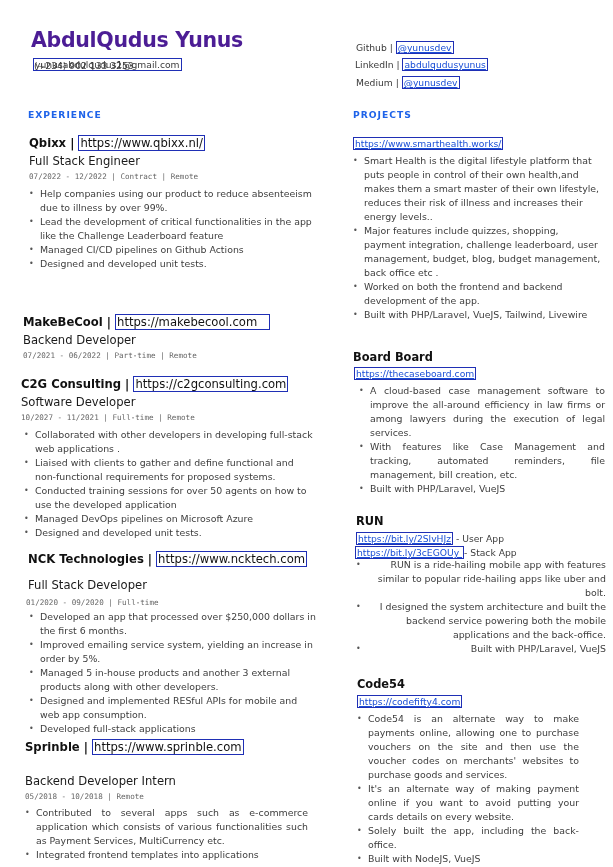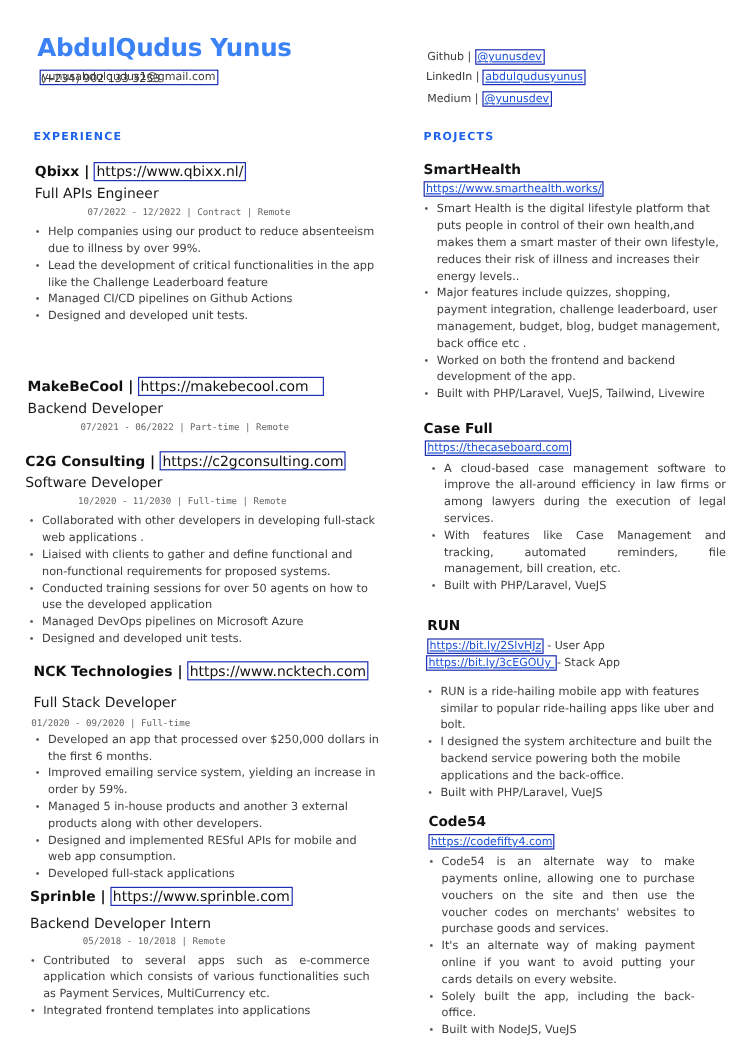--- a/index.html
+++ b/index.html
@@ -1,27 +1,27 @@
 <!DOCTYPE html>
 <html><head>
 <meta charset="utf-8">
 <style>
   * { box-sizing: border-box; margin: 0; padding: 0; }
   html, body { width: 613px; height: 867px; background: #ffffff; overflow: hidden; }
   body { position: relative; font-family: "DejaVu Sans", sans-serif; color: #3d3d3d; }
   .abs { position: absolute; }
-  .name { left: 31px; top: 28px; font-size: 20.5px; font-weight: bold; color: #3b82f6; letter-spacing: -0.3px; white-space: nowrap; }
+  .name { left: 31px; top: 28px; font-size: 20.5px; font-weight: bold; color: #4c1d95; letter-spacing: -0.3px; white-space: nowrap; }
   .contact { font-size: 9.2px; color: #3a3a3a; white-space: nowrap; }
   .box { border: 1px solid #1f2fb5; padding: 0 1px; text-align: right; }
   .link { color: #1a4fd6; text-decoration: underline; }
   .section { font-size: 9.2px; font-weight: bold; color: #1e63e9; letter-spacing: 1px; white-space: nowrap; }
   .company { font-size: 11.6px; font-weight: bold; color: #111; white-space: nowrap; }
   .company .url { font-weight: normal; color: #111; }
   .role { font-size: 11.6px; color: #1a1a1a; white-space: nowrap; }
-  .meta { font-family: "DejaVu Sans Mono", monospace; font-size: 7.6px; color: #666; white-space: nowrap; margin-left: 44px; }
+  .meta { font-family: "DejaVu Sans Mono", monospace; font-size: 7.6px; color: #666; white-space: nowrap; }
   ul.bullets { list-style: none; }
   ul.bullets li { position: relative; padding-left: 11px; font-size: 9.4px; line-height: 14px; color: #3d3d3d; }
   ul.bullets li::before { content: "•"; position: absolute; left: 0; top: 0; color: #555; font-size: 8px; }
   ul.justify li { text-align: justify; }
   .proj-title { font-size: 11.4px; font-weight: bold; color: #111; white-space: nowrap; }
   .proj-link { font-size: 9.2px; white-space: nowrap; }
   .proj-link .plain { color: #3d3d3d; text-decoration: none; }
 </style>
 </head>
 <body>
@@ -40,98 +40,97 @@
 </div>
 <div class="abs contact" style="left:356px; top:77px;">
   <span>Medium | </span><span class="box link">@yunusdev</span>
 </div>
 
 <div class="abs section" style="left:28px; top:109px;">EXPERIENCE</div>
 <div class="abs section" style="left:353px; top:109px;">PROJECTS</div>
 
 <div class="abs" style="left:29px; top:136px; width:290px;">
   <div class="company"><span>Qbixx</span><span> | </span><span class="box url">https://www.qbixx.nl/</span></div>
-  <div class="role" style="margin-top:4px;">Full APIs Engineer</div>
+  <div class="role" style="margin-top:4px;">Full Stack Engineer</div>
   <div class="meta" style="margin-top:4px;">07/2022 - 12/2022  | Contract | Remote</div>
   <ul class="bullets" style="margin-top:6px; width:285px;">
     <li>Help companies using our product to reduce absenteeism due to illness by over 99%.</li>
     <li>Lead the development of critical functionalities in the app like the Challenge Leaderboard feature</li>
     <li>Managed CI/CD pipelines on Github Actions</li>
     <li>Designed and developed unit tests.</li>
   </ul>
 </div>
 
 <div class="abs" style="left:23px; top:315px; width:295px;">
   <div class="company"><span>MakeBeCool</span><span> | </span><span class="box url" style="padding-right:12px;">https://makebecool.com</span></div>
   <div class="role" style="margin-top:4px;">Backend Developer</div>
   <div class="meta" style="margin-top:4px;">07/2021 - 06/2022  | Part-time | Remote</div>
 </div>
 
 <div class="abs" style="left:21px; top:377px; width:300px;">
   <div class="company"><span>C2G Consulting</span><span> | </span><span class="box url">https://c2gconsulting.com</span></div>
   <div class="role" style="margin-top:4px;">Software Developer</div>
-  <div class="meta" style="margin-top:4px;">10/2020 - 11/2030  | Full-time | Remote</div>
+  <div class="meta" style="margin-top:4px;">10/2027 - 11/2021  | Full-time | Remote</div>
   <ul class="bullets" style="margin-top:6px; margin-left:3px; width:290px;">
     <li>Collaborated with other developers in developing full-stack web applications .</li>
     <li>Liaised with clients to gather and define functional and non-functional requirements for proposed systems.</li>
     <li>Conducted training sessions for over 50 agents on how to use the developed application</li>
     <li>Managed DevOps pipelines on Microsoft Azure</li>
     <li>Designed and developed unit tests.</li>
   </ul>
 </div>
 
 <div class="abs" style="left:28px; top:552px; width:295px;">
   <div class="company"><span>NCK Technologies</span><span> | </span><span class="box url">https://www.ncktech.com</span></div>
   <div class="role" style="margin-top:12px;">Full Stack Developer</div>
   <div class="meta" style="margin-top:6px; margin-left:-2px;">01/2020 - 09/2020  | Full-time</div>
   <ul class="bullets" style="margin-top:3px; margin-left:1px; width:290px;">
     <li>Developed an app that processed over $250,000 dollars in the first 6 months.</li>
-    <li>Improved emailing service system, yielding an increase in order by 59%.</li>
+    <li>Improved emailing service system, yielding an increase in order by 5%.</li>
     <li>Managed  5 in-house products and another 3 external products along with other developers.</li>
     <li>Designed and implemented  RESful APIs for mobile and web app consumption.</li>
     <li>Developed full-stack applications</li>
   </ul>
 </div>
 
 <div class="abs" style="left:25px; top:740px; width:295px;">
   <div class="company"><span>Sprinble</span><span> | </span><span class="box url">https://www.sprinble.com</span></div>
-  <div class="role" style="margin-top:8px;">Backend Developer Intern</div>
+  <div class="role" style="margin-top:20px;">Backend Developer Intern</div>
   <div class="meta" style="margin-top:4px;">05/2018 - 10/2018  |  Remote</div>
   <ul class="bullets justify" style="margin-top:5px; width:283px;">
     <li>Contributed to several apps such as e-commerce application which consists of various functionalities such as Payment Services, MultiCurrency etc.</li>
     <li> Integrated frontend templates into applications</li>
   </ul>
 </div>
 
 <div class="abs" style="left:353px; top:134px; width:255px;">
-  <div class="proj-title">SmartHealth</div>
   <div class="proj-link" style="margin-top:4px;"><span class="box link">https://www.smarthealth.works/</span></div>
   <ul class="bullets" style="margin-top:5px; width:248px;">
     <li>Smart Health is the digital lifestyle platform that puts people in control of their own health,and makes them a smart master of their own lifestyle, reduces their risk of illness and increases their energy levels..</li>
     <li>Major features include quizzes, shopping, payment integration, challenge leaderboard, user management, budget, blog, budget management, back office etc .</li>
     <li>Worked on both the frontend and backend development of the app.</li>
     <li>Built with PHP/Laravel, VueJS, Tailwind, Livewire</li>
   </ul>
 </div>
 
 <div class="abs" style="left:353px; top:350px; width:260px;">
-  <div class="proj-title">Case Full</div>
+  <div class="proj-title">Board Board</div>
   <div class="proj-link" style="margin-top:4px; margin-left:1px;"><span class="box link">https://thecaseboard.com</span></div>
   <ul class="bullets justify" style="margin-top:5px; margin-left:6px; width:246px;">
     <li>A cloud-based case management software to improve the all-around efficiency in law firms or among lawyers during the execution of legal services.</li>
     <li>With features like Case Management and tracking, automated reminders, file management, bill creation, etc.</li>
     <li>Built with PHP/Laravel, VueJS</li>
   </ul>
 </div>
 
 <div class="abs" style="left:356px; top:514px; width:255px;">
   <div class="proj-title">RUN</div>
   <div class="proj-link" style="margin-top:5px;"><span class="box link">https://bit.ly/2SlvHJz</span><span class="plain"> - User App</span></div>
   <div class="proj-link" style="margin-top:3px; margin-left:-1px;"><span class="box link">https://bit.ly/3cEGOUy </span><span class="plain">- Stack App</span></div>
-  <ul class="bullets" style="margin-top:12px; width:250px;">
+  <ul class="bullets" style="margin-top:0; width:250px;text-align:right;">
     <li>RUN is a ride-hailing mobile app with features similar to popular ride-hailing apps like uber and bolt.</li>
     <li>I designed the system architecture and built the backend service powering both the mobile applications and the back-office.</li>
     <li>Built with PHP/Laravel, VueJS</li>
   </ul>
 </div>
 
 <div class="abs" style="left:357px; top:677px; width:255px;">
   <div class="proj-title">Code54</div>
   <div class="proj-link" style="margin-top:5px;"><span class="box link">https://codefifty4.com</span></div>
   <ul class="bullets justify" style="margin-top:5px; width:222px;">

